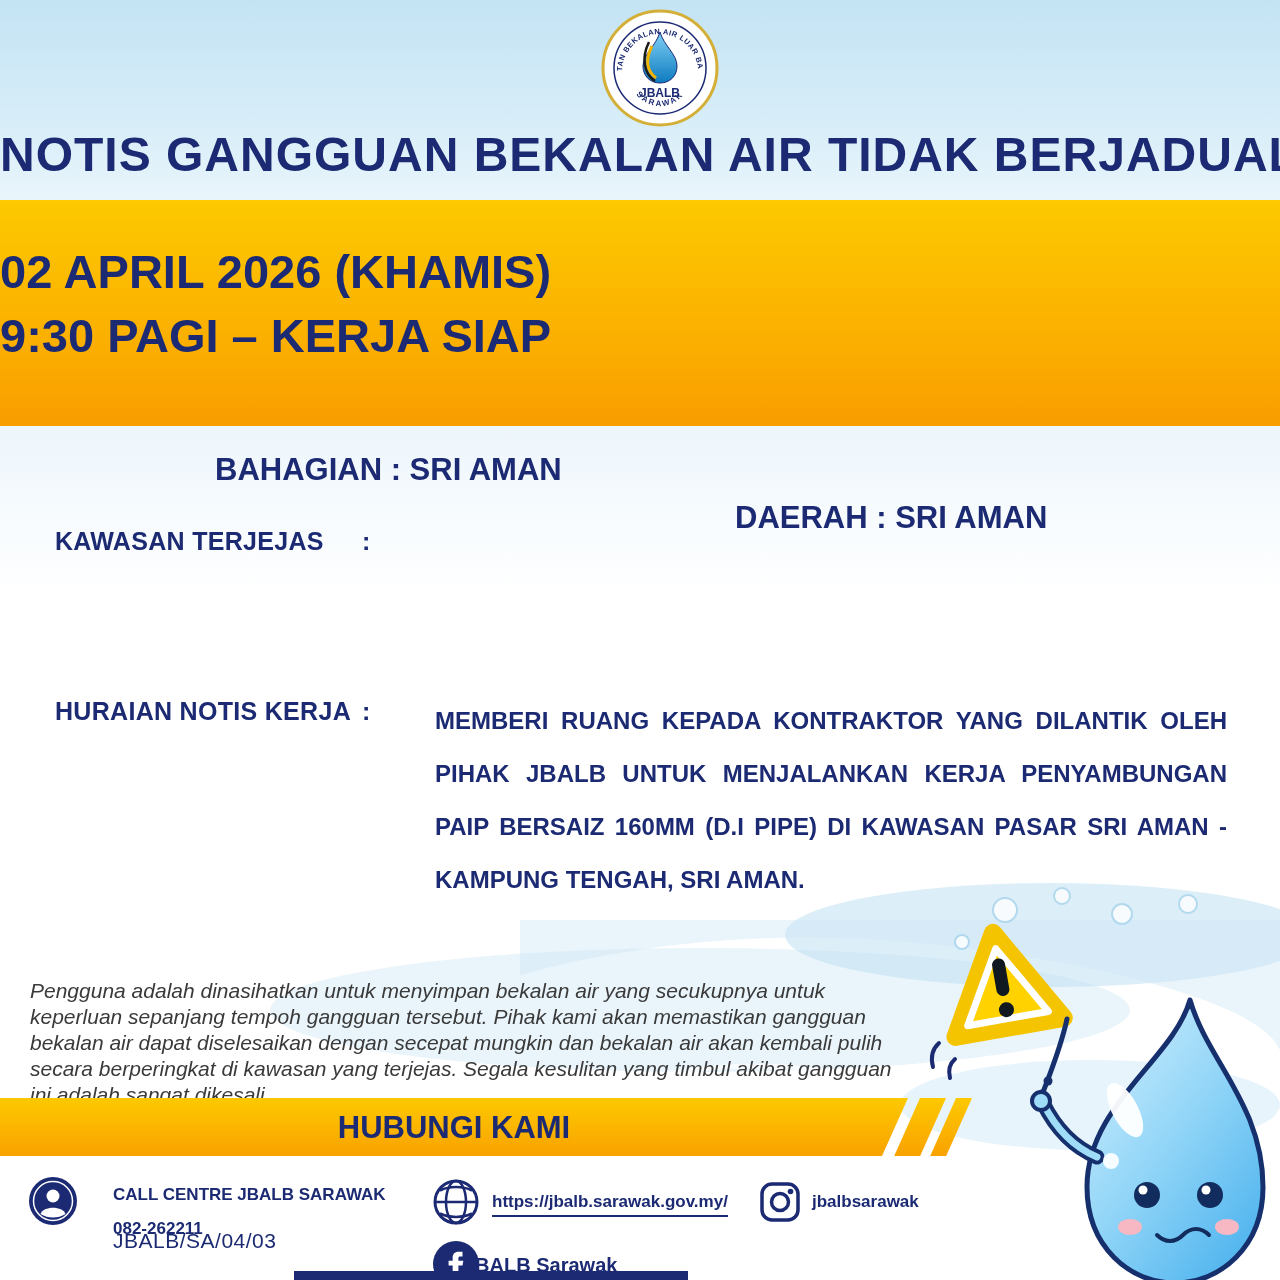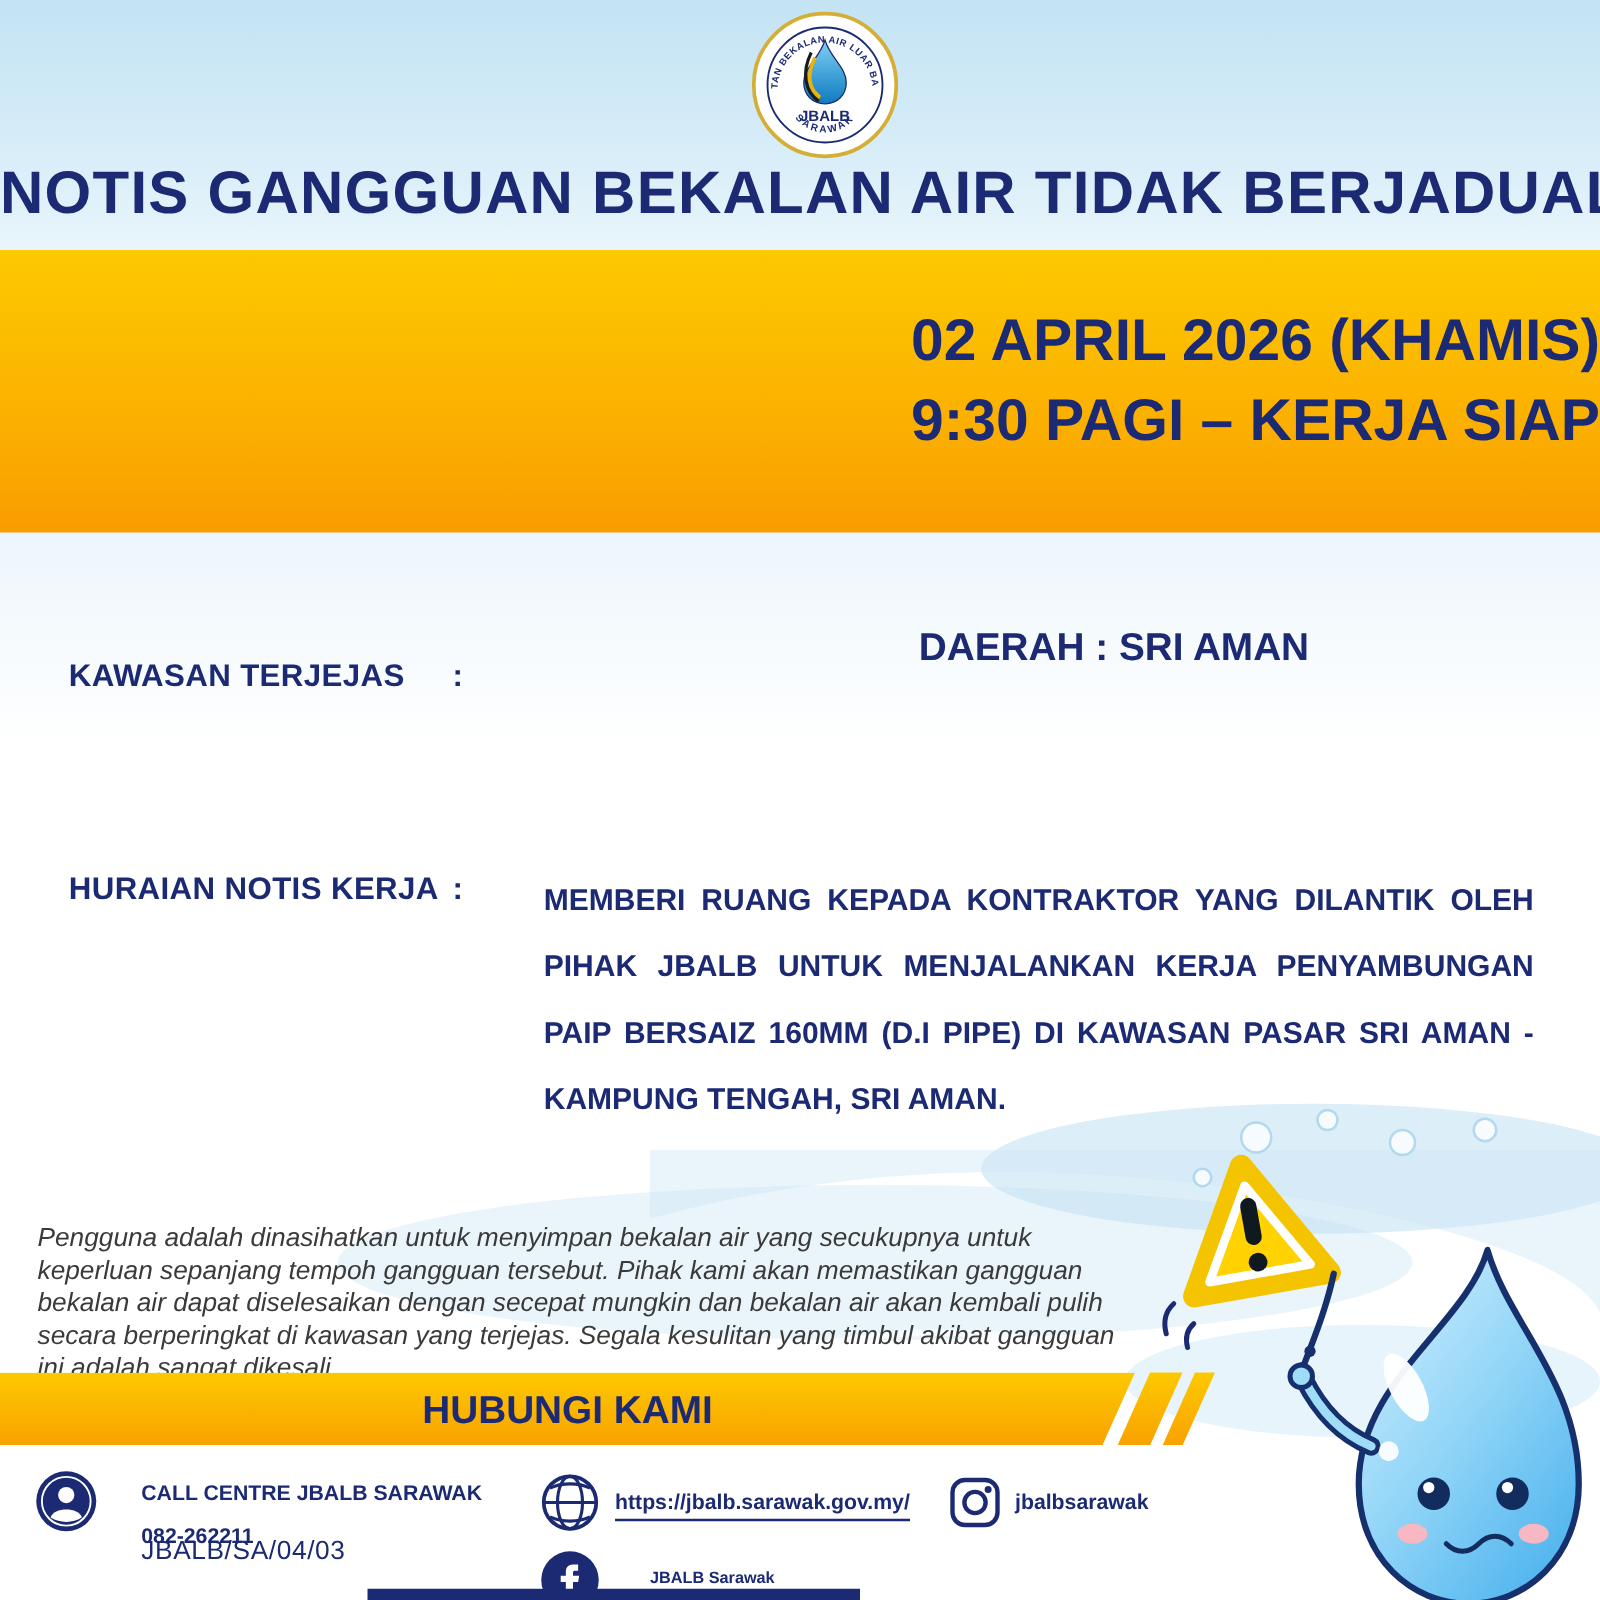--- a/index.html
+++ b/index.html
@@ -7,21 +7,21 @@
   .poster{position:relative;width:1280px;height:1280px;overflow:hidden;background:#ffffff;color:#1b2a72;}
   .abs{position:absolute;}
 
   .header-bg{top:0;left:0;width:1280px;height:200px;
     background:linear-gradient(180deg,#c3e3f3 0%,#d9eef9 65%,#e9f5fb 100%);}
   .title{top:127px;left:0;width:1280px;text-align:center;
     font-size:48px;font-weight:bold;letter-spacing:1px;color:#1b2a72;white-space:nowrap;}
 
   .banner{top:200px;left:0;width:1280px;height:226px;box-sizing:border-box;
     background:linear-gradient(180deg,#fdc900 0%,#fbae00 65%,#f99d00 100%);
-    text-align:right;padding-top:40px;}
+    text-align:left;padding-top:40px;}
   .banner-line{font-size:47px;font-weight:bold;color:#1b2a72;line-height:64px;}
 
   .content-bg{top:426px;left:0;width:1280px;height:854px;
     background:linear-gradient(180deg,#edf6fc 0%,#ffffff 20%);}
 
   .bahagian{top:452px;left:215px;font-size:31px;font-weight:bold;white-space:nowrap;}
   .daerah{top:452px;left:735px;font-size:31px;font-weight:bold;white-space:nowrap;margin-top:48px;}
 
   .kv-label{font-size:25px;font-weight:bold;letter-spacing:.3px;white-space:nowrap;}
   .kv-colon{font-size:25px;font-weight:bold;}
@@ -46,21 +46,21 @@
     transform:skewX(-24deg);transform-origin:top left;}
   .stripe-1{left:920px;width:26px;}
   .stripe-2{left:956px;width:16px;}
 
   .contact-label{top:1185px;left:113px;font-size:17px;font-weight:bold;white-space:nowrap;}
   .contact-phone{top:1207px;left:113px;font-size:17px;font-weight:bold;margin-top:12px;}
   .contact-ref{top:1229px;left:113px;font-size:21px;font-weight:normal;letter-spacing:.5px;}
   .contact-web{top:1192px;left:492px;font-size:17px;font-weight:bold;
     border-bottom:2px solid #1b2a72;padding-bottom:3px;white-space:nowrap;}
   .contact-ig{top:1192px;left:812px;font-size:17px;font-weight:bold;}
-  .contact-fb{top:1254px;left:520px;font-size:13px;font-weight:bold;}
+  .contact-fb{top:1254px;left:464px;font-size:20px;font-weight:bold;}
 
   .footer-ribbon{top:1271px;left:294px;width:394px;height:9px;background:#1b2a72;}
 </style>
 </head>
 <body>
 
 <div class="poster">
 
   <div class="abs header-bg"></div>
   <div class="abs content-bg"></div>
@@ -101,20 +101,21 @@
     </text>
   </svg>
 
   <div class="abs title">NOTIS GANGGUAN BEKALAN AIR TIDAK BERJADUAL</div>
 
   <div class="abs banner">
     <div class="banner-line">02 APRIL 2026 (KHAMIS)</div>
     <div class="banner-line">9:30 PAGI – KERJA SIAP</div>
   </div>
 
+  <div class="abs bahagian">BAHAGIAN : SRI AMAN</div>
   <div class="abs daerah">DAERAH : SRI AMAN</div>
 
   <div class="abs kv-label kawasan-label">KAWASAN TERJEJAS</div>
   <div class="abs kv-colon kawasan-colon">:</div>
 
   <div class="abs kv-label huraian-label">HURAIAN NOTIS KERJA</div>
   <div class="abs kv-colon huraian-colon">:</div>
   <div class="abs huraian-value">MEMBERI RUANG KEPADA KONTRAKTOR YANG DILANTIK OLEH PIHAK JBALB UNTUK MENJALANKAN KERJA PENYAMBUNGAN PAIP BERSAIZ 160MM (D.I PIPE) DI KAWASAN PASAR SRI AMAN - KAMPUNG TENGAH, SRI AMAN.</div>
 
   <div class="abs advisory">Pengguna adalah dinasihatkan untuk menyimpan bekalan air yang secukupnya untuk keperluan sepanjang tempoh gangguan tersebut. Pihak kami akan memastikan gangguan bekalan air dapat diselesaikan dengan secepat mungkin dan bekalan air akan kembali pulih secara berperingkat di kawasan yang terjejas. Segala kesulitan yang timbul akibat gangguan ini adalah sangat dikesali.</div>

